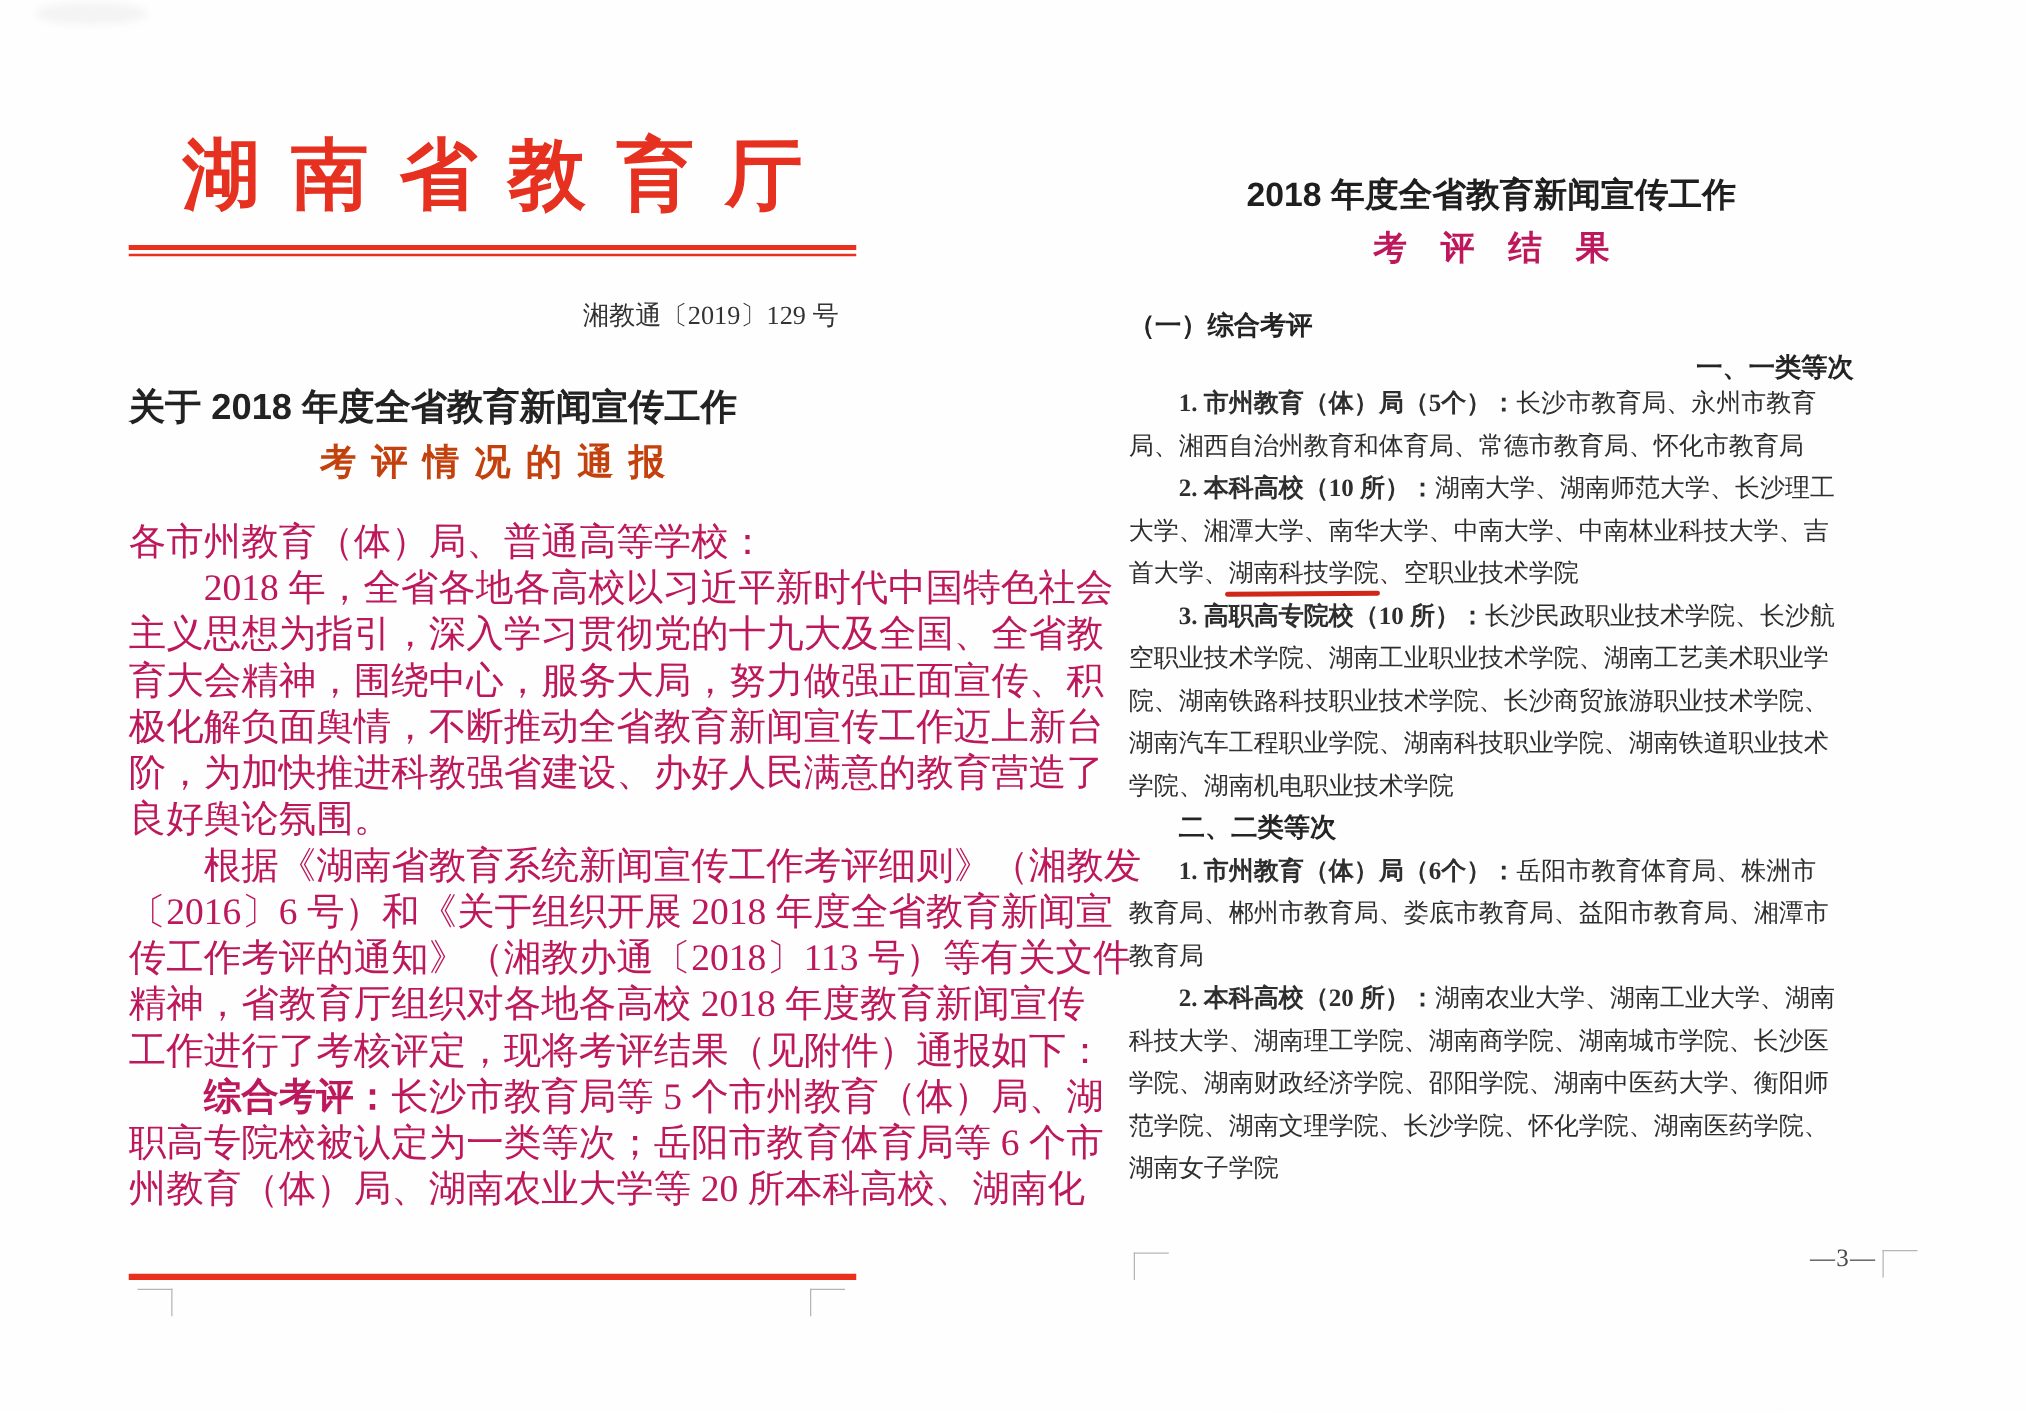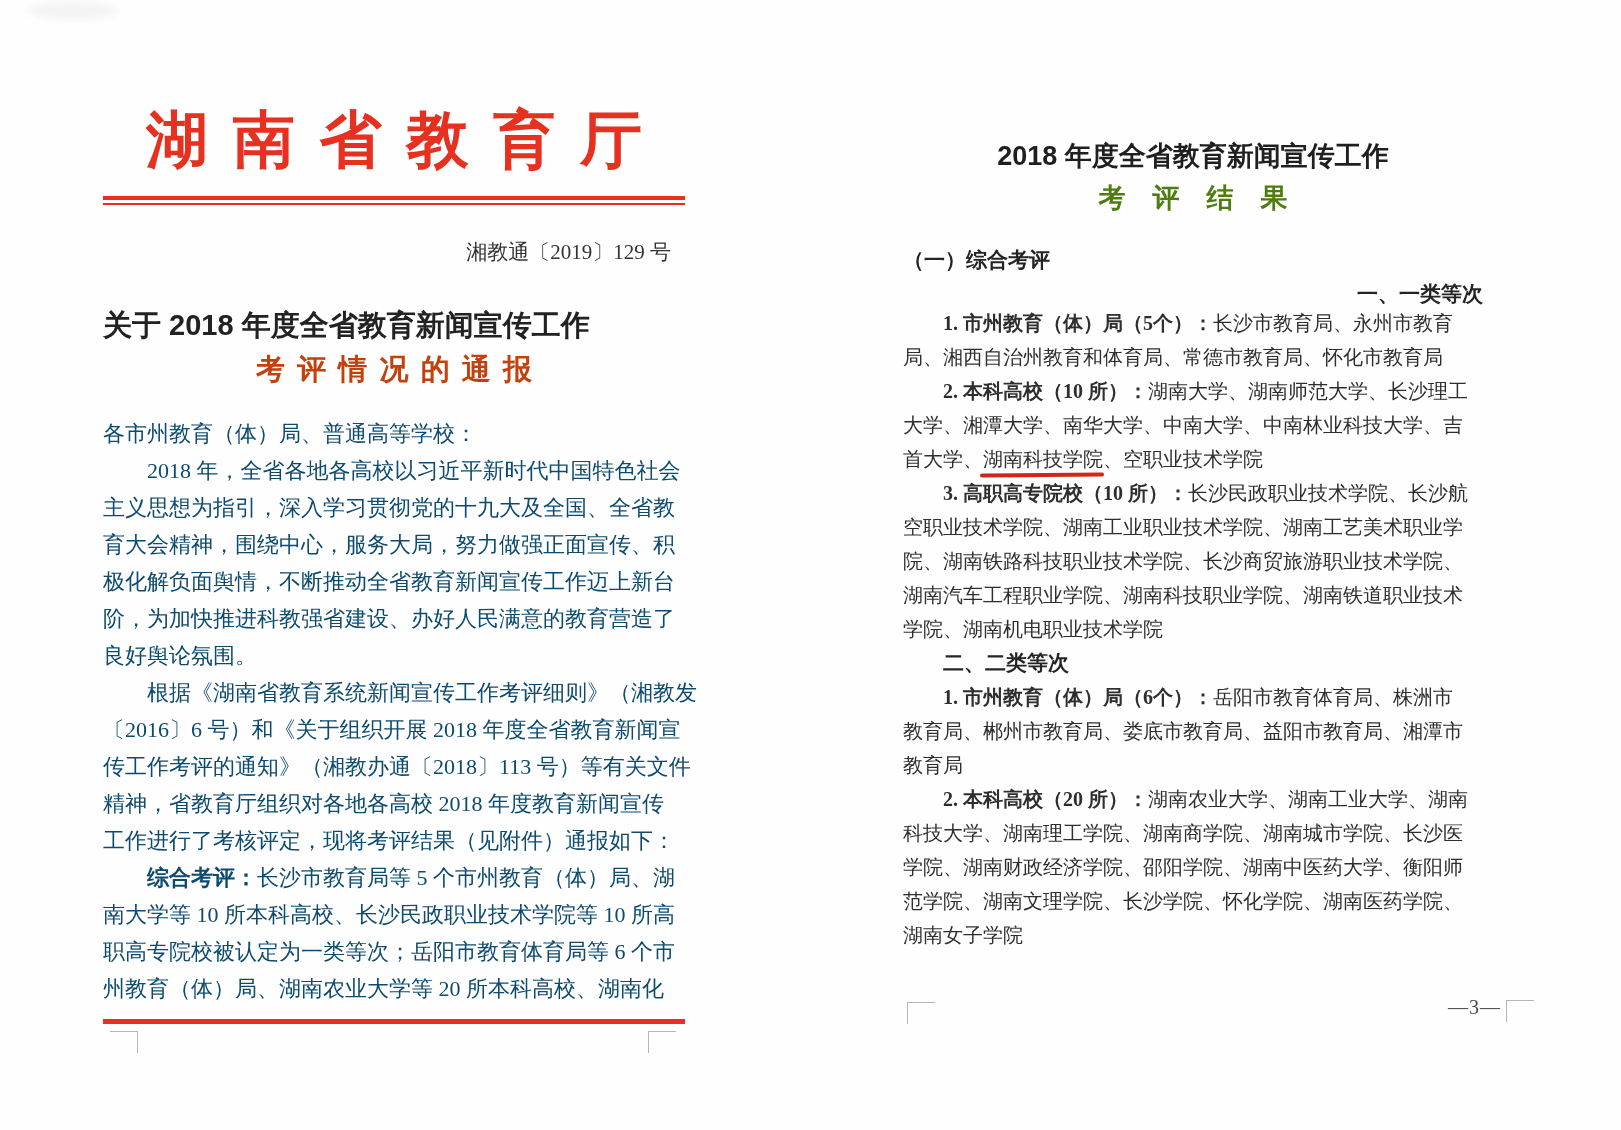--- a/index.html
+++ b/index.html
@@ -34,38 +34,38 @@
     font-family:"Liberation Sans", sans-serif; color:#222; white-space:nowrap;
   }
   .lp-title2 {
     position:absolute; left:103px; top:350px; width:582px;
     text-align:center; font-size:29px; font-weight:bold;
     font-family:"Liberation Sans", sans-serif; color:#c2410c;
     letter-spacing:0.42em; text-indent:0.42em; white-space:nowrap;
   }
   .lp-body { position:absolute; left:103px; top:415px; width:582px; }
   .lp-body .line {
-    height:37px; line-height:37px; font-size:22px; white-space:nowrap;
-    color:#0c4a6e;
+    height:37px; line-height:37px; font-size:30px; white-space:nowrap;
+    color:#be185d;
   }
   .lp-rule-bottom {
     position:absolute; left:103px; top:1019px; width:582px; height:0;
     border-top:5px solid #ea2f1d;
   }
 
   
   .rp-title1 {
     position:absolute; left:903px; top:138px; width:580px;
     text-align:center; font-size:27px; font-weight:bold;
     font-family:"Liberation Sans", sans-serif; color:#1f1f1f; white-space:nowrap;
   }
   .rp-title2 {
     position:absolute; left:903px; top:180px; width:580px;
     text-align:center; font-size:27px; font-weight:bold;
-    font-family:"Liberation Sans", sans-serif; color:#4d7c0f;
+    font-family:"Liberation Sans", sans-serif; color:#be185d;
     letter-spacing:1.0em; text-indent:1.0em; white-space:nowrap;
   }
   .rp-sub {
     position:absolute; left:903px; top:246px; width:580px;
     text-align:left; font-size:21px; font-weight:bold;
     font-family:"Liberation Sans", sans-serif; color:#242424; white-space:nowrap;
   }
   .rp-h1 {
     position:absolute; left:903px; top:280px; width:580px;
     padding-left:2em; font-size:21px; font-weight:bold;
@@ -121,21 +121,20 @@
       <div class="line"><span>育大会精神，围绕中心，服务大局，努力做强正面宣传、积</span></div>
       <div class="line"><span>极化解负面舆情，不断推动全省教育新闻宣传工作迈上新台</span></div>
       <div class="line"><span>阶，为加快推进科教强省建设、办好人民满意的教育营造了</span></div>
       <div class="line"><span>良好舆论氛围。</span></div>
       <div class="line indent"><span>根据《湖南省教育系统新闻宣传工作考评细则》（湘教发</span></div>
       <div class="line"><span>〔2016〕6 号）和《关于组织开展 2018 年度全省教育新闻宣</span></div>
       <div class="line"><span>传工作考评的通知》（湘教办通〔2018〕113 号）等有关文件</span></div>
       <div class="line"><span>精神，省教育厅组织对各地各高校 2018 年度教育新闻宣传</span></div>
       <div class="line"><span>工作进行了考核评定，现将考评结果（见附件）通报如下：</span></div>
       <div class="line indent"><span class="b">综合考评：</span><span>长沙市教育局等 5 个市州教育（体）局、湖</span></div>
-      <div class="line"><span>南大学等 10 所本科高校、长沙民政职业技术学院等 10 所高</span></div>
       <div class="line"><span>职高专院校被认定为一类等次；岳阳市教育体育局等 6 个市</span></div>
       <div class="line"><span>州教育（体）局、湖南农业大学等 20 所本科高校、湖南化</span></div>
     </div>
 
     <div class="lp-rule-bottom"></div>
     <div class="mark tr" style="left:110px; top:1031px;"></div>
     <div class="mark tl" style="left:648px; top:1031px;"></div>
   </div>
 
   <div>

